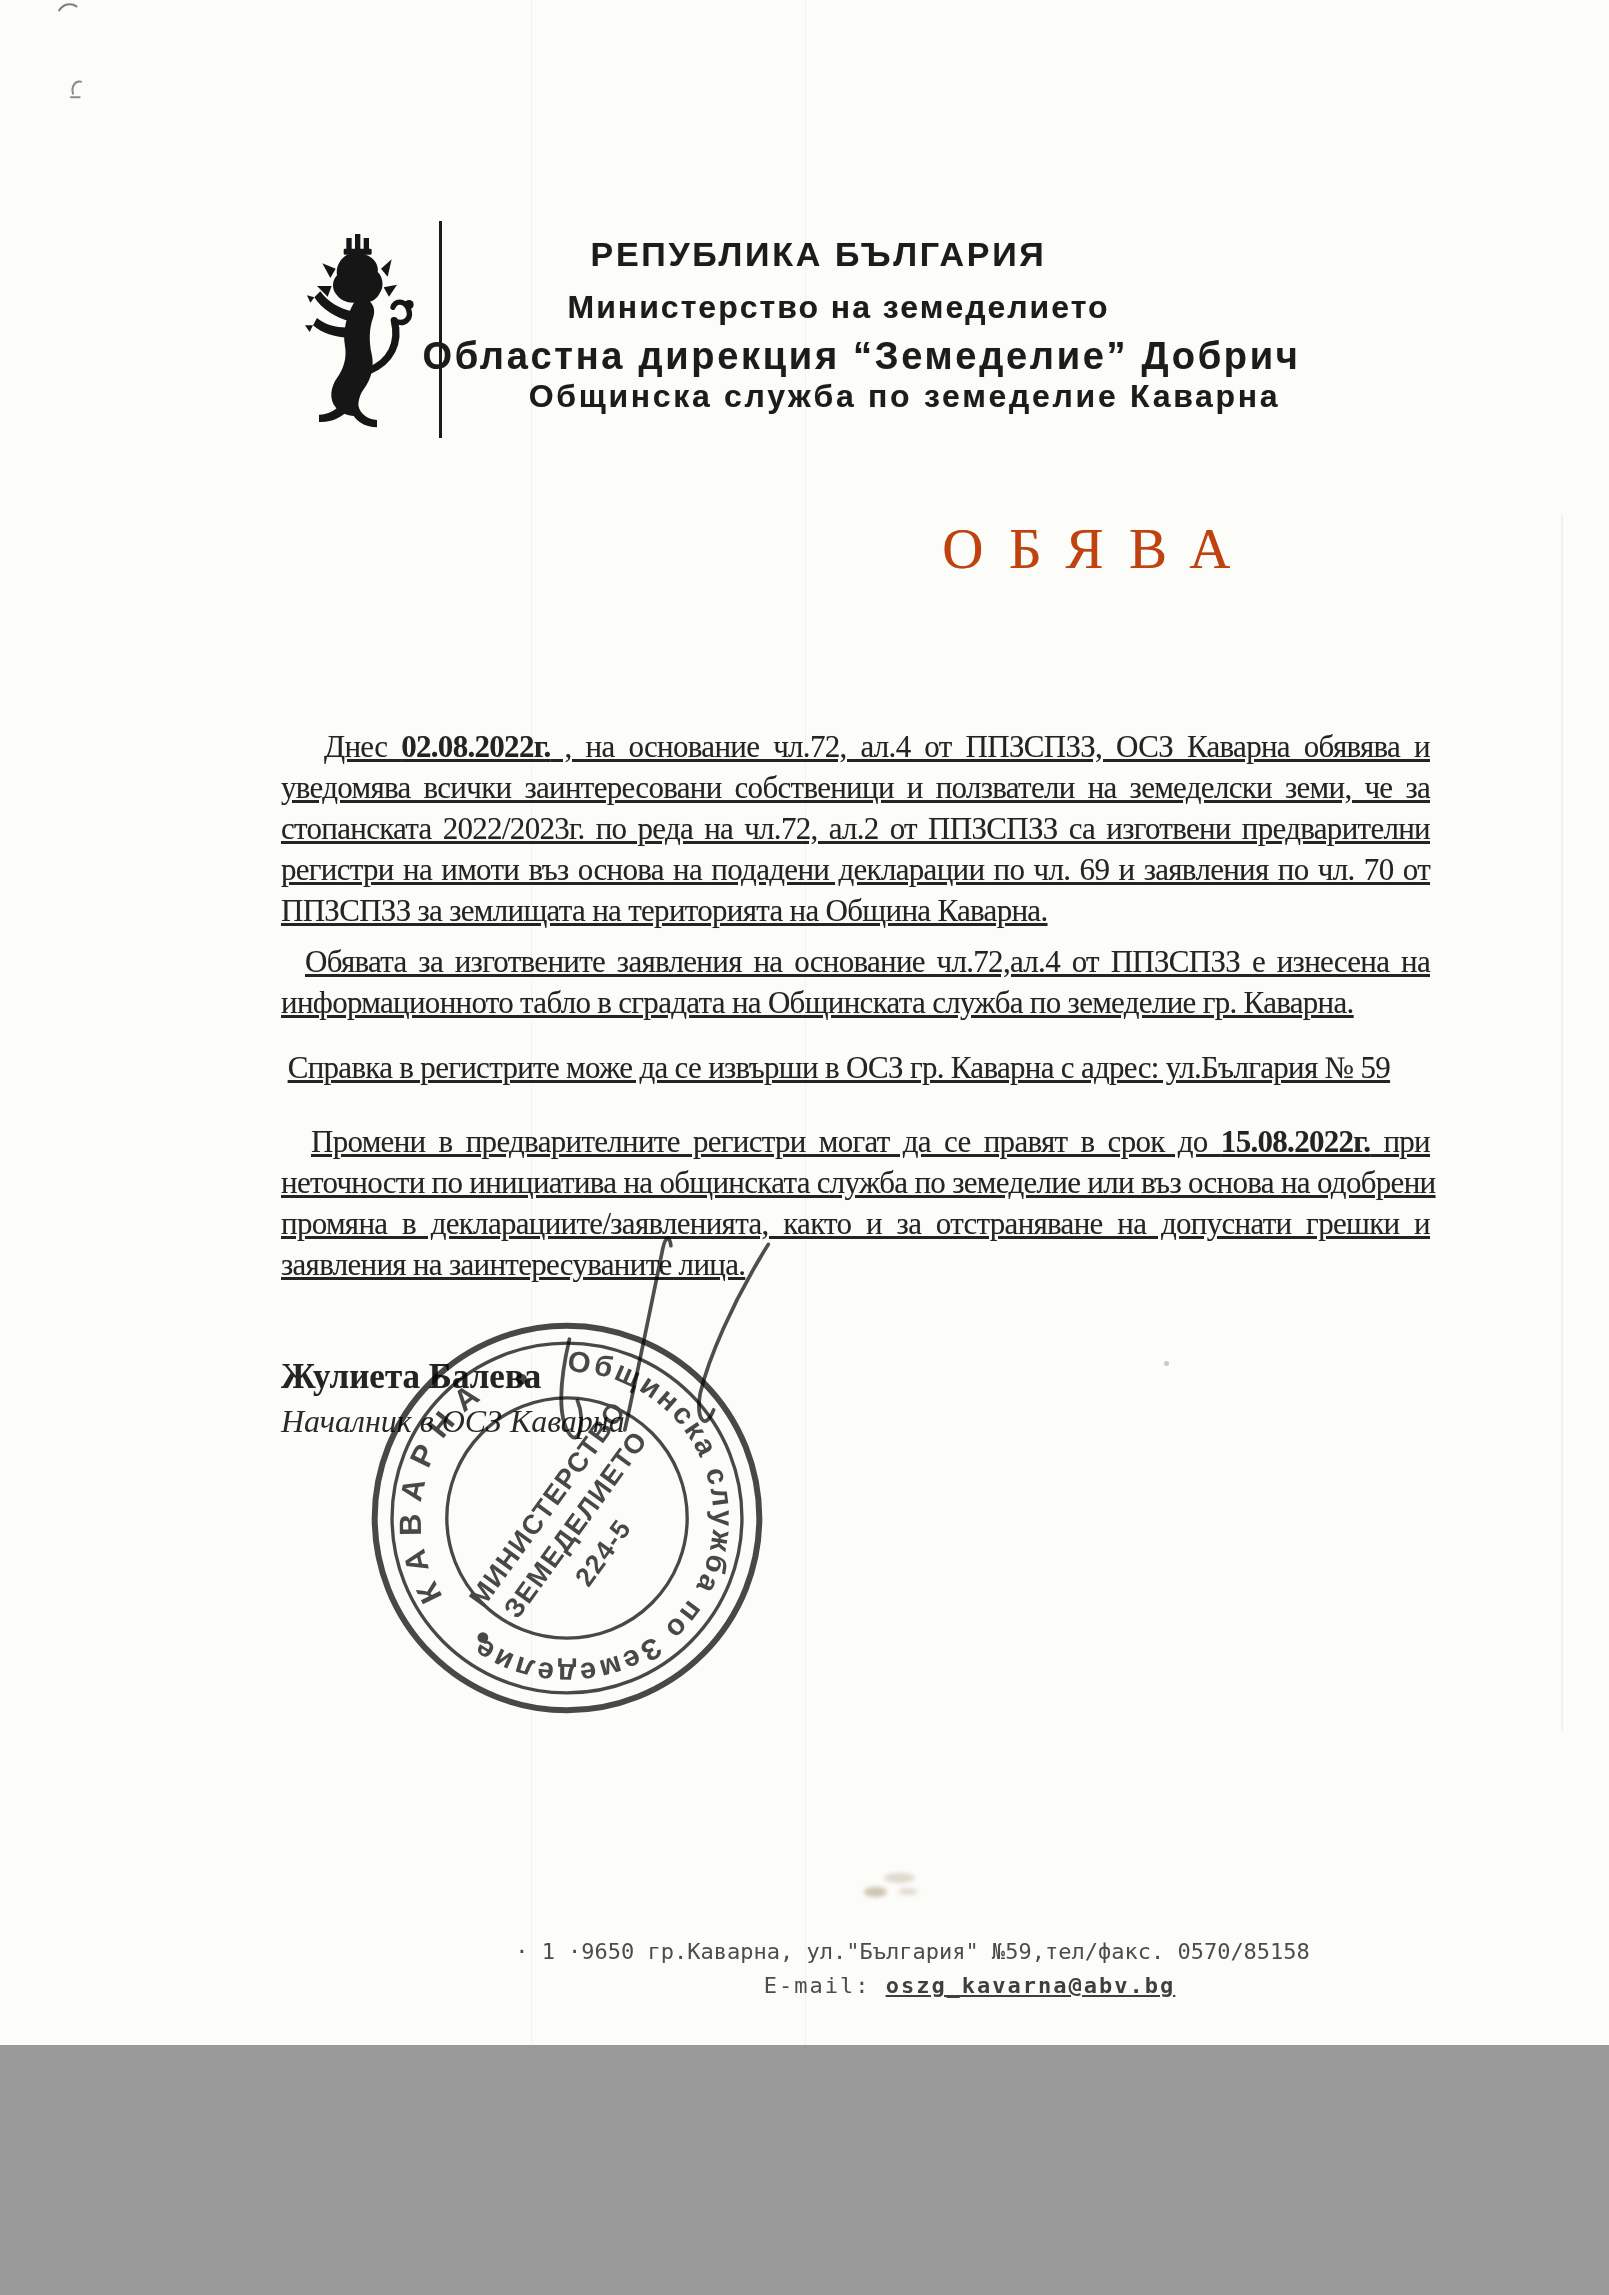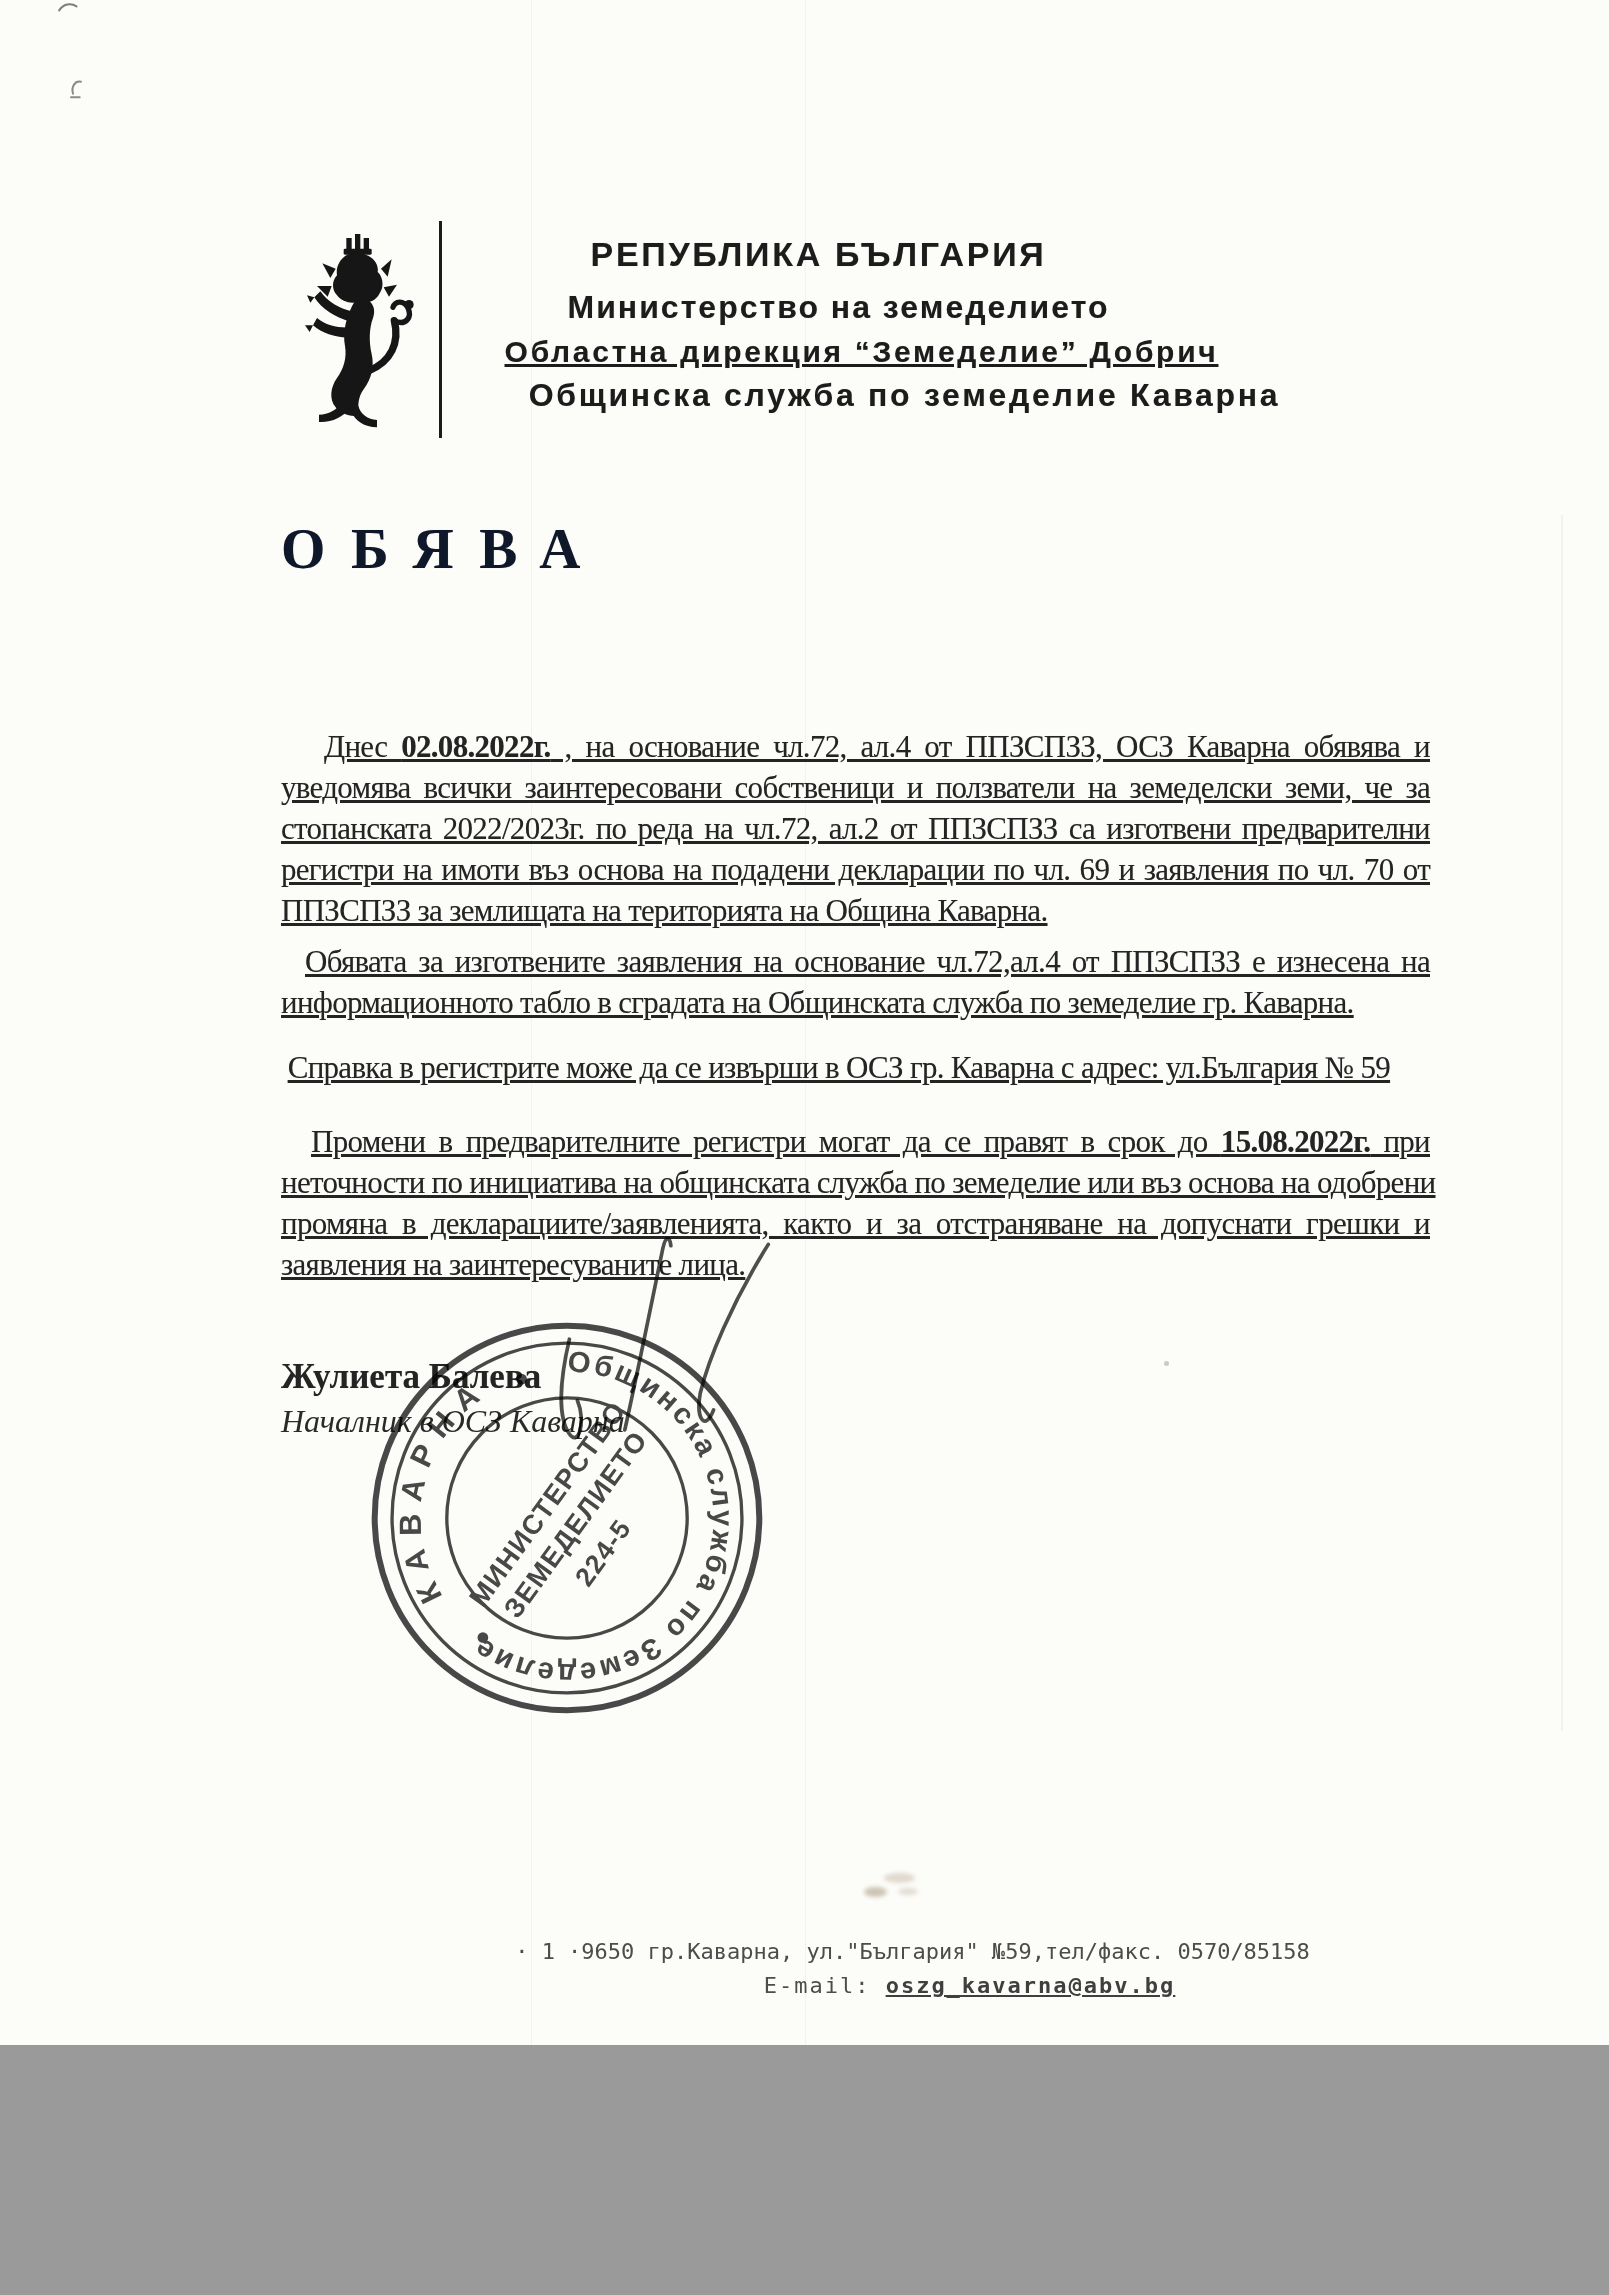--- a/index.html
+++ b/index.html
@@ -12,27 +12,27 @@
   .scanline{position:absolute;top:0;bottom:0;width:0;border-left:1.3px dotted rgba(110,110,110,.14);}
   .foldline{position:absolute;width:2px;background:rgba(0,0,0,.045);}
 
   
   .header-sep{position:absolute;left:439px;top:221px;width:2.7px;height:217px;background:#1b1b1b;}
   .htext{position:absolute;left:374px;top:235px;width:889px;text-align:center;
          font-family:"Liberation Sans",sans-serif;font-weight:bold;color:#1c1c1c;
          text-shadow:0 0 0.7px rgba(30,30,30,.35);}
   .htext .h1{font-size:34px;letter-spacing:2.7px;position:relative;left:0;margin-bottom:14.7px;}
   .htext .h2{font-size:32px;letter-spacing:2px;position:relative;left:20px;margin-bottom:9.4px;}
-  .htext .h3{font-size:30px;letter-spacing:2.7px;position:relative;left:43px;margin-bottom:8px;text-decoration:underline;}
+  .htext .h3{font-size:38px;letter-spacing:2.7px;position:relative;left:43px;}
   .htext .h4{font-size:32px;letter-spacing:2.7px;position:relative;left:86px;}
 
   
   .doc-title{position:absolute;left:281px;top:516px;width:1149px;padding-right:174px;
-             box-sizing:border-box;text-align:left;font-weight:bold;font-size:57px;
-             letter-spacing:.45em;color:#0f172a;text-shadow:0 0 0.7px rgba(30,30,30,.4);}
+             box-sizing:border-box;text-align:right;font-weight:normal;font-size:57px;
+             letter-spacing:.45em;color:#c2410c;text-shadow:0 0 0.7px rgba(30,30,30,.4);}
 
   
   .para{position:absolute;left:281px;width:1149px;font-size:31px;letter-spacing:-0.7px;
         line-height:41px;color:#242424;text-shadow:0 0 0.7px rgba(40,40,40,.32);}
   .line{white-space:nowrap;text-decoration:underline;}
   .jl{text-align:justify;text-align-last:justify;}
   .i65{text-indent:43px;} .i36{text-indent:24px;} .i10{text-indent:6.7px;} .i45{text-indent:30px;}
   .para b{font-weight:bold;}
 
   

